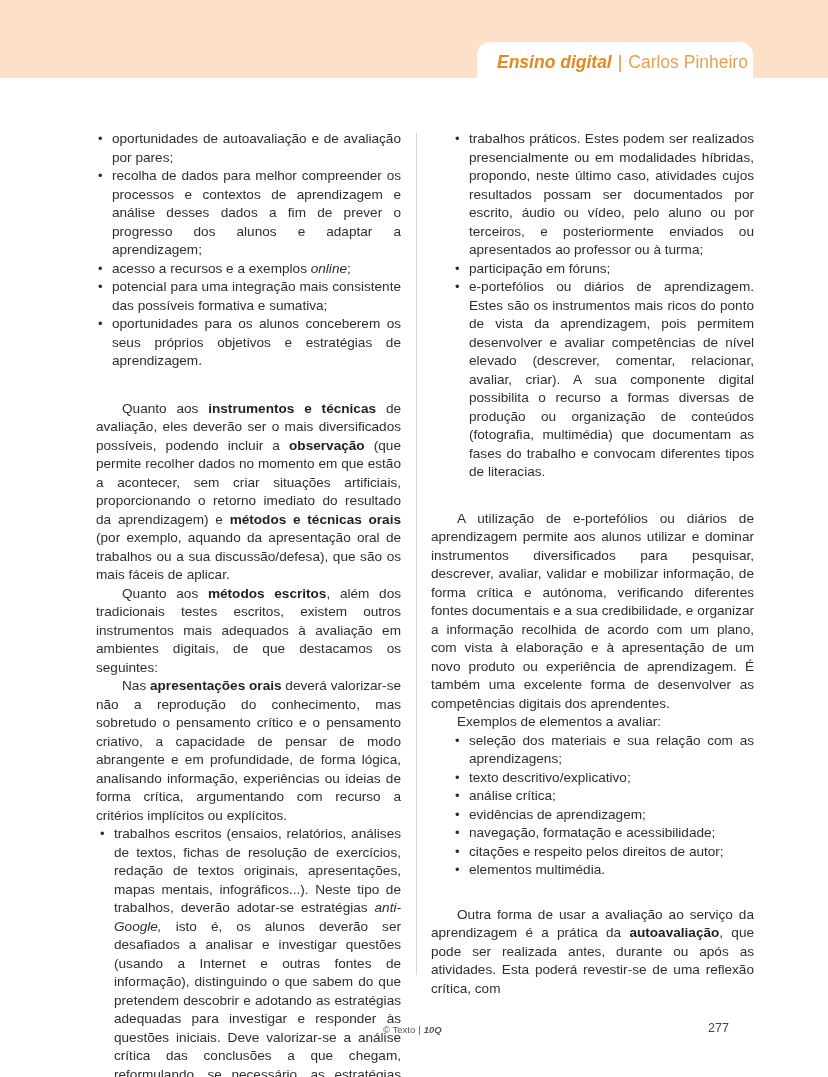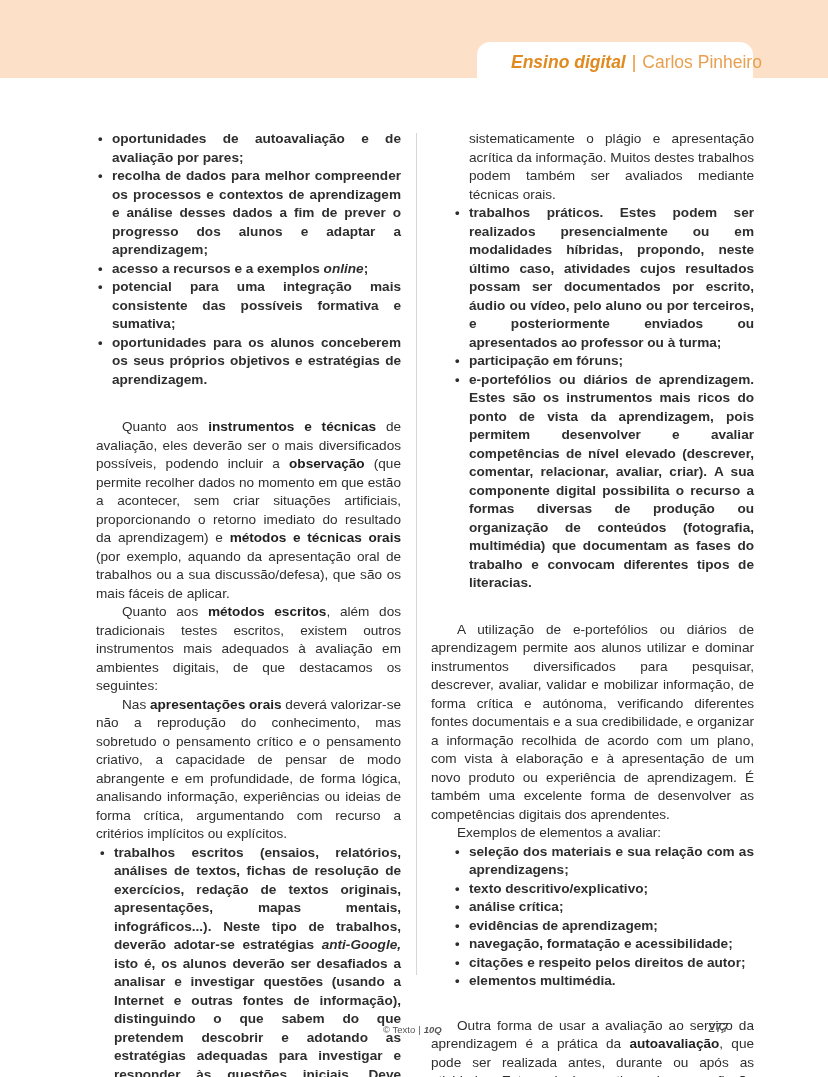--- a/index.html
+++ b/index.html
@@ -6,42 +6,42 @@
     html, body { width: 828px; height: 1077px; background: #ffffff; overflow: hidden; }
     body { position: relative; font-family: "Liberation Sans", "DejaVu Sans", sans-serif; color: #2b2b2b; }
 
     .header-band {
       position: absolute; left: 0; top: 0; width: 828px; height: 78px;
       background: #fce1c8;
     }
     .header-tab {
       position: absolute; left: 477px; top: 42px; width: 276px; height: 40px;
       background: #ffffff; border-radius: 13px 13px 0 0;
-      display: flex; align-items: center; padding-left: 34px;
+      display: flex; align-items: center; padding-left: 20px;
       font-size: 17.5px; color: #e8952f; white-space: nowrap;
     }
     .header-tab .book { font-weight: bold; font-style: italic; color: #e08a20; }
     .header-tab .sep { margin: 0 6px; color: #e8952f; }
     .header-tab .author { color: #e8a050; }
 
     .column {
       position: absolute; top: 130px;
       font-size: 13.6px; line-height: 18.5px; text-align: justify;
       color: #2e2e2e;
     }
     .col-left { left: 96px; width: 305px; }
     .col-right { left: 431px; width: 323px; }
 
     .divider {
       position: absolute; left: 416px; top: 133px; width: 1px; height: 842px;
       background: #d6d6d6;
     }
 
     ul.bullets { list-style: none; }
-    ul.bullets li { position: relative; padding-left: 16px; font-weight: bold; }
+    ul.bullets li { position: relative; padding-left: 16px; }
     ul.bullets li::before {
       content: "•"; position: absolute; left: 2px; top: 0; font-size: 13px;
     }
     .col-left ul.bullets.top { margin-left: 0; }
     .col-right ul.bullets { margin-left: 22px; }
 
     p.para { text-indent: 26px; }
     .gap { height: 18.5px; }
     .col-right .continue-block { margin-left: 22px; padding-left: 16px; }
 
@@ -85,21 +85,20 @@
   <p class="para"><span>Quanto aos </span><b>métodos escritos</b><span>, além dos tradicionais testes escritos, existem outros instrumentos mais adequados à avaliação em ambientes digitais, de que destacamos os seguintes:</span></p>
 
   <p class="para"><span>Nas </span><b>apresentações orais</b><span> deverá valorizar-se não a reprodução do conhecimento, mas sobretudo o pensamento crítico e o pensamento criativo, a capacidade de pensar de modo abrangente e em profundidade, de forma lógica, analisando informação, experiências ou ideias de forma crítica, argumentando com recurso a critérios implícitos ou explícitos.</span></p>
 
   <ul class="bullets" style="margin-left:2px">
     <li><span>trabalhos escritos (ensaios, relatórios, análises de textos, fichas de resolução de exercícios, redação de textos originais, apresentações, mapas mentais, infográficos...). Neste tipo de trabalhos, deverão adotar-se estratégias </span><i>anti-Google,</i><span> isto é, os alunos deverão ser desafiados a analisar e investigar questões (usando a Internet e outras fontes de informação), distinguindo o que sabem do que pretendem descobrir e adotando as estratégias adequadas para investigar e responder às questões iniciais. Deve valorizar-se a análise crítica das conclusões a que chegam, reformulando, se necessário, as estratégias adotadas, e contrariar e condenar</span></li>
   </ul>
 </div>
 
 <div class="column col-right">
-  <p class="continue-block">sistematicamente o plágio e apresentação acrítica da informação. Muitos destes trabalhos podem também ser avaliados mediante técnicas orais.</p>
 
   <ul class="bullets">
     <li>trabalhos práticos. Estes podem ser realizados presencialmente ou em modalidades híbridas, propondo, neste último caso, atividades cujos resultados possam ser documentados por escrito, áudio ou vídeo, pelo aluno ou por terceiros, e posteriormente enviados ou apresentados ao professor ou à turma;</li>
     <li>participação em fóruns;</li>
     <li>e-portefólios ou diários de aprendizagem. Estes são os instrumentos mais ricos do ponto de vista da aprendizagem, pois permitem desenvolver e avaliar competências de nível elevado (descrever, comentar, relacionar, avaliar, criar). A sua componente digital possibilita o recurso a formas diversas de produção ou organização de conteúdos (fotografia, multimédia) que documentam as fases do trabalho e convocam diferentes tipos de literacias.</li>
   </ul>
 
   <div class="gap" style="height:28px"></div>
 
   <p class="para">A utilização de e-portefólios ou diários de aprendizagem permite aos alunos utilizar e dominar instrumentos diversificados para pesquisar, descrever, avaliar, validar e mobilizar informação, de forma crítica e autónoma, verificando diferentes fontes documentais e a sua credibilidade, e organizar a informação recolhida de acordo com um plano, com vista à elaboração e à apresentação de um novo produto ou experiência de aprendizagem. É também uma excelente forma de desenvolver as competências digitais dos aprendentes.</p>

